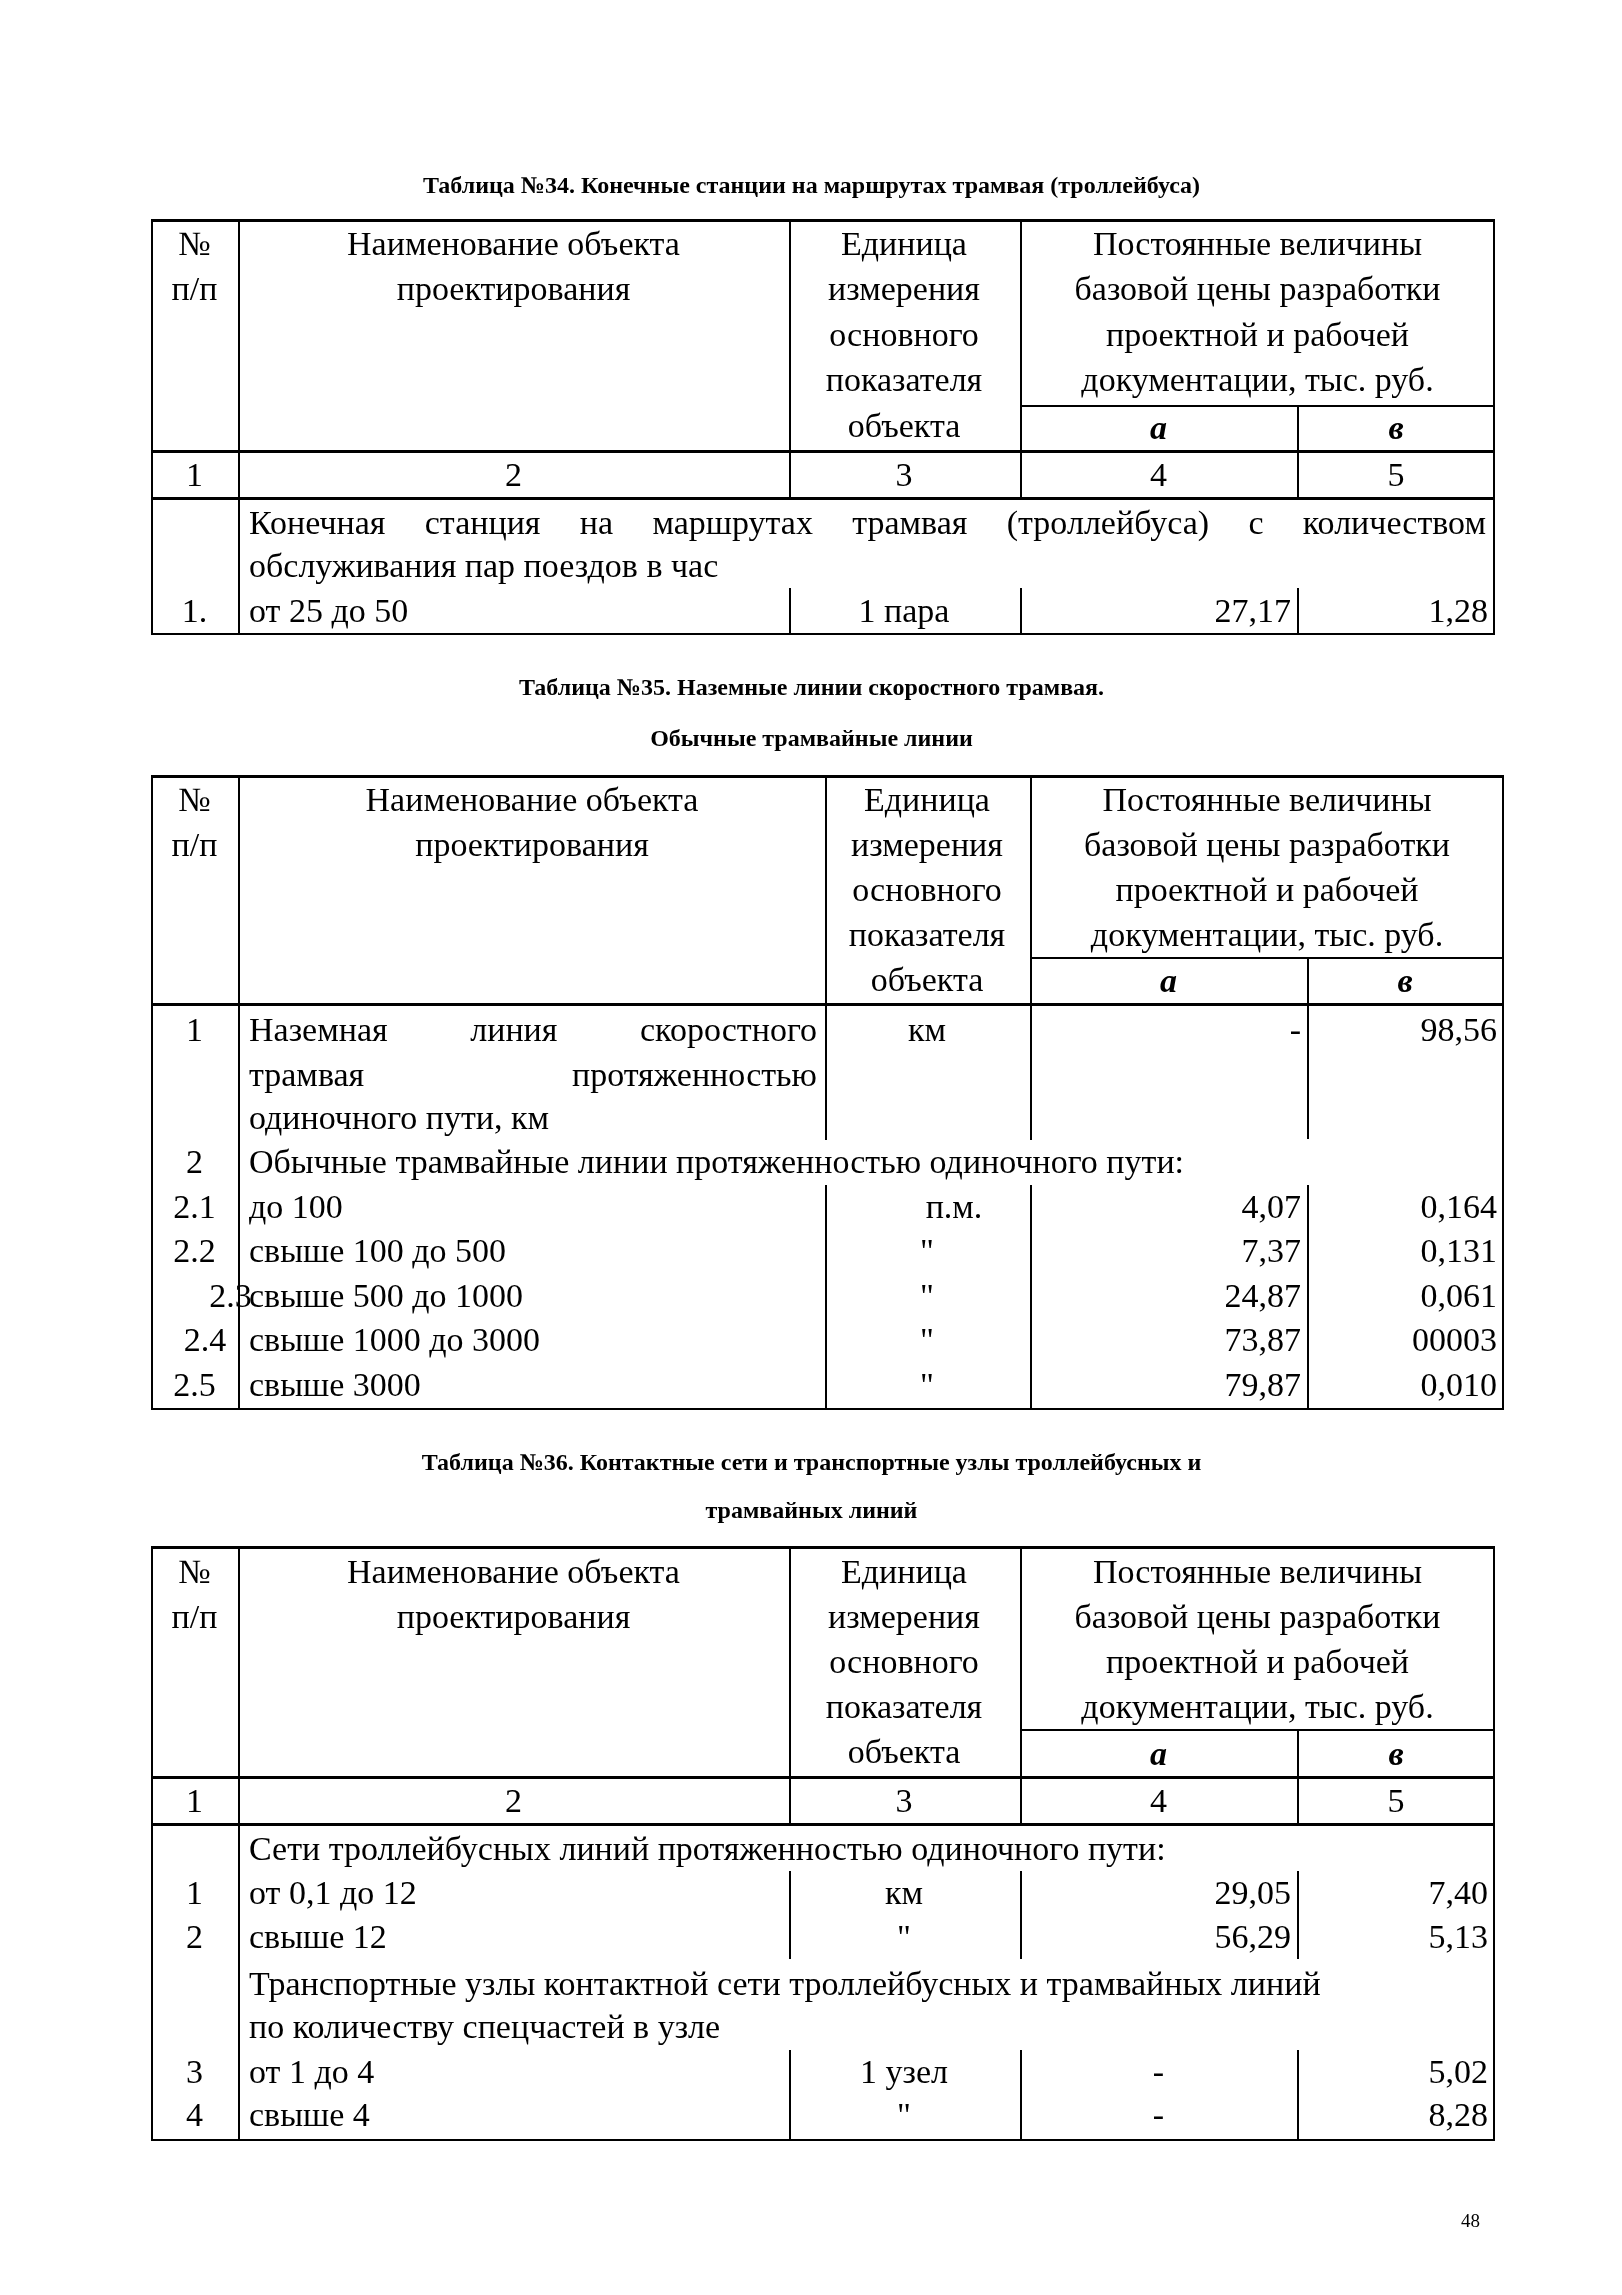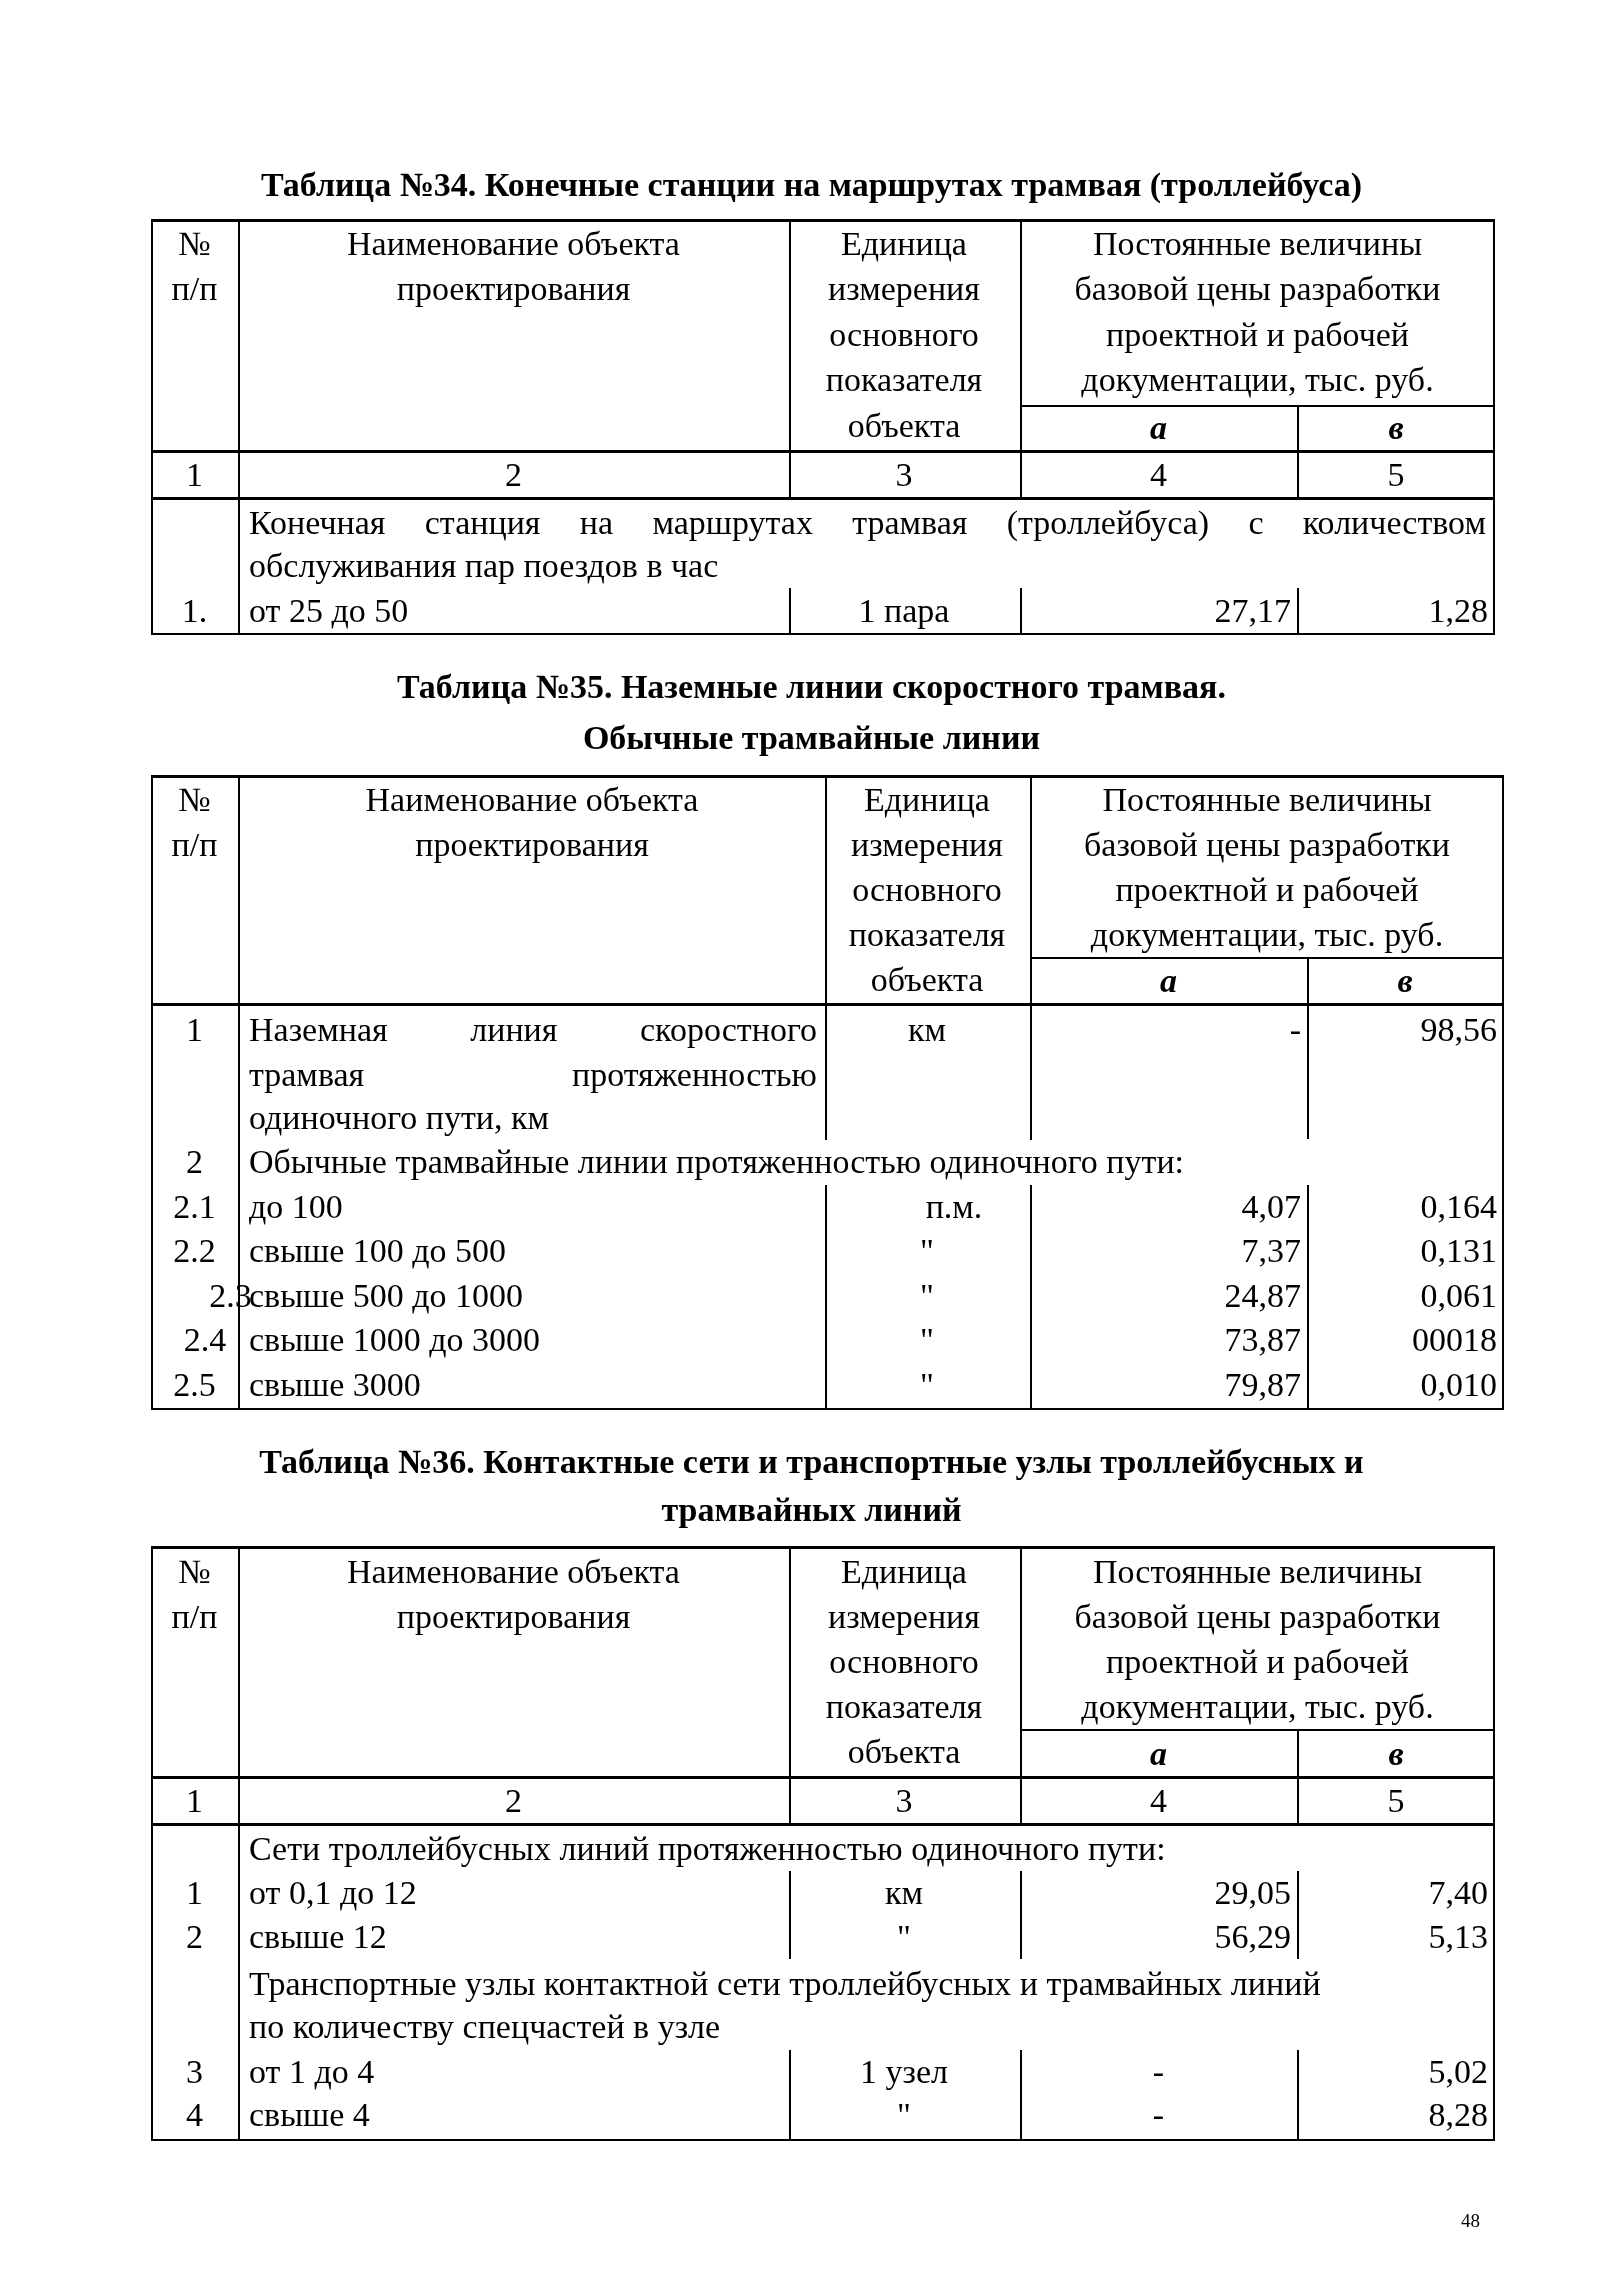--- a/index.html
+++ b/index.html
@@ -1,19 +1,19 @@
 <!DOCTYPE html>
 <html style="font-size:10.7px"><head>
 <meta charset="utf-8">
 <style>
   html, body { margin: 0; padding: 0; background: #ffffff; }
   body { width: 1623px; height: 2295px; position: relative; overflow: hidden;
          font-family: "Liberation Serif", "DejaVu Serif", serif; color: #000; }
   .title { position: absolute; left: 0; width: 1623px; text-align: center;
-           font-weight: bold; font-size: 34px; line-height: 48px; }
+           font-weight: bold; font-size: 24px; line-height: 48px; }
   .t { position: absolute; font-size: 34px; line-height: 44px; white-space: nowrap; }
   .c { text-align: center; }
   .r { text-align: right; }
   .hl { position: absolute; height: 0; border-top: 2px solid #000; }
   .hl.thick { border-top-width: 3.4px; }
   .vl { position: absolute; width: 0; border-left: 2px solid #000; }
   .ital { font-style: italic; font-weight: bold; }
   .just { text-align: justify; text-align-last: justify; white-space: normal; }
   .pagenum { position: absolute; font-size: 19px; margin-top: 36px; }
 </style>
@@ -137,21 +137,21 @@
     <div class="t" style="left:249px;top:1274px;">свыше 500 до 1000</div>
     <div class="t c" style="left:825px;width:204px;top:1274px;">"</div>
     <div class="t r" style="left:1030px;width:271px;top:1274px;">24,87</div>
     <div class="t r" style="left:1307px;width:190px;top:1274px;">0,061</div>
   </div>
   <div>
     <div class="t c" style="left:151px;width:108px;top:1318px;">2.4</div>
     <div class="t" style="left:249px;top:1318px;">свыше 1000 до 3000</div>
     <div class="t c" style="left:825px;width:204px;top:1318px;">"</div>
     <div class="t r" style="left:1030px;width:271px;top:1318px;">73,87</div>
-    <div class="t r" style="left:1307px;width:190px;top:1318px;">00018</div>
+    <div class="t r" style="left:1307px;width:190px;top:1318px;">00003</div>
   </div>
   <div>
     <div class="t c" style="left:151px;width:87px;top:1363px;">2.5</div>
     <div class="t" style="left:249px;top:1363px;">свыше 3000</div>
     <div class="t c" style="left:825px;width:204px;top:1363px;">"</div>
     <div class="t r" style="left:1030px;width:271px;top:1363px;">79,87</div>
     <div class="t r" style="left:1307px;width:190px;top:1363px;">0,010</div>
   </div>
 </div>
 

